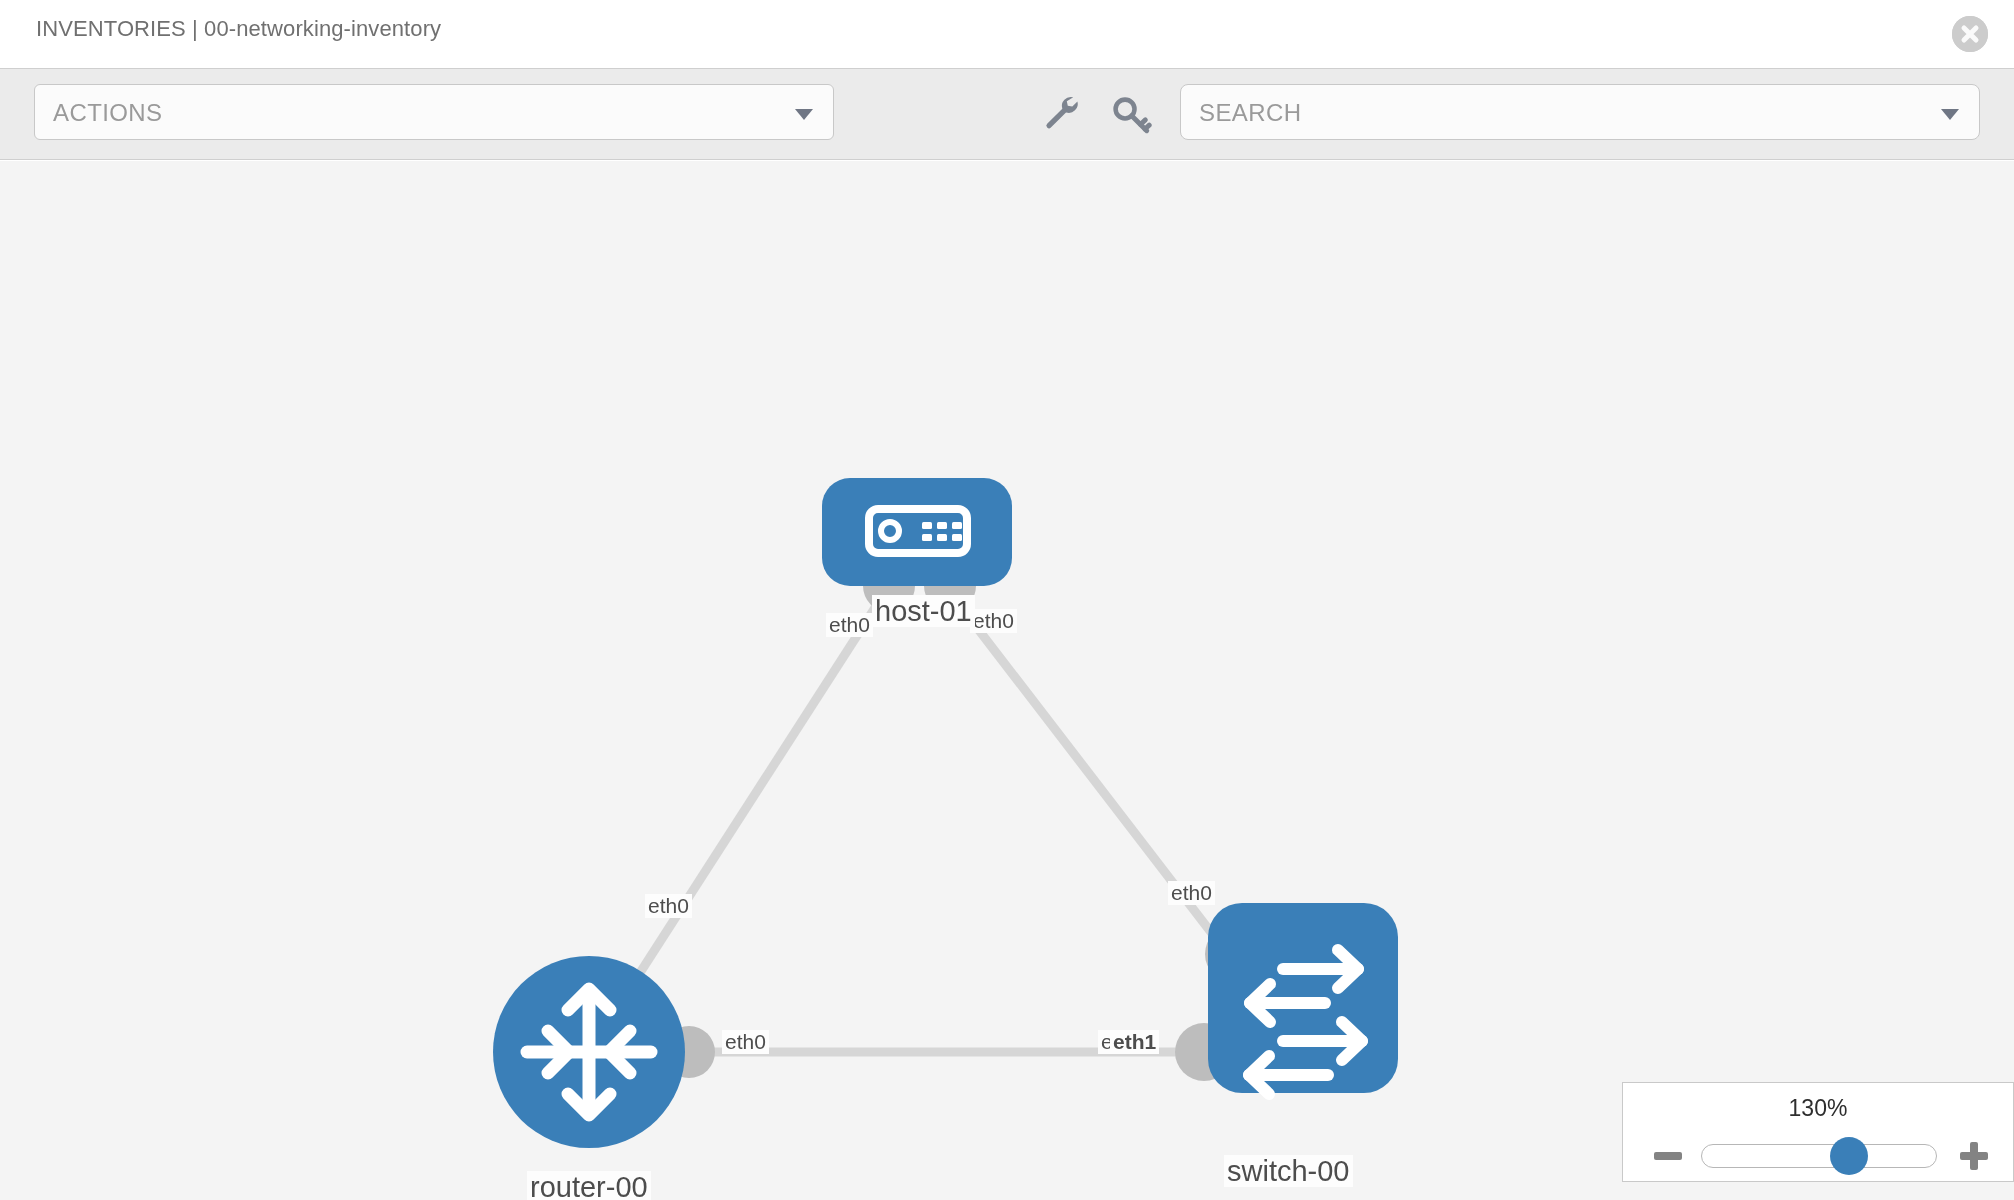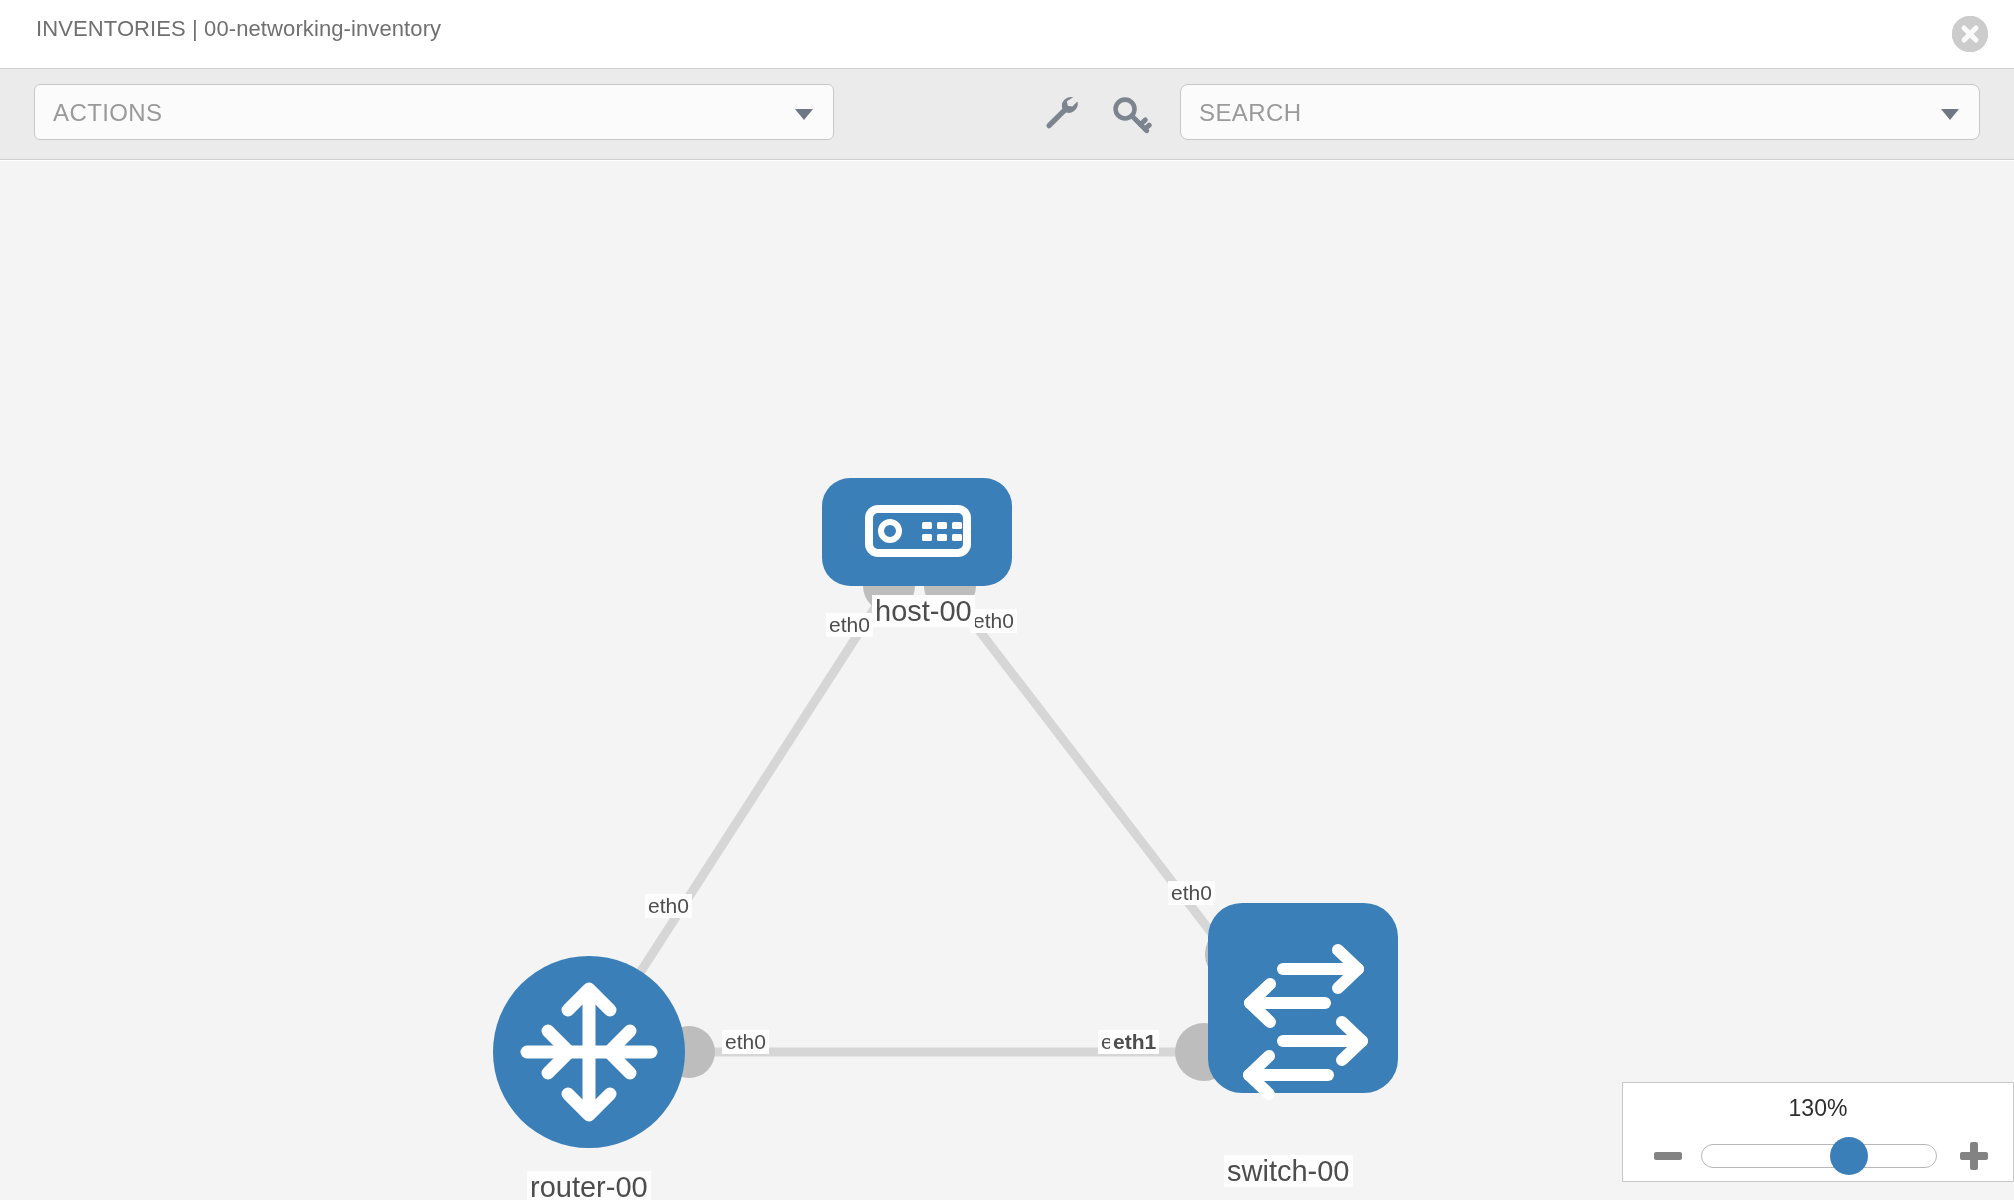--- a/index.html
+++ b/index.html
@@ -242,21 +242,21 @@
     </svg>
 
     <div class="nlabel iface" style="left:826px; top:452px;">eth0</div>
     <div class="nlabel iface" style="left:970px; top:448px;">eth0</div>
     <div class="nlabel iface" style="left:645px; top:733px;">eth0</div>
     <div class="nlabel iface" style="left:1168px; top:720px;">eth0</div>
     <div class="nlabel iface" style="left:722px; top:869px;">eth0</div>
     <div class="nlabel iface" style="left:1098px; top:869px;">eth0</div>
     <div class="nlabel iface" style="left:1110px; top:869px;font-weight:bold;">eth1</div>
 
-    <div class="nlabel big" style="left:872px; top:434px;">host-00</div>
+    <div class="nlabel big" style="left:872px; top:434px;">host-01</div>
     <div class="nlabel big" style="left:527px; top:994px;margin-top:16px;">router-00</div>
     <div class="nlabel big" style="left:1192px; top:994px;margin-left:32px;">switch-00</div>
   </div>
 
   <div class="zoom-panel">
     <div class="zoom-value">130%</div>
     <div class="zoom-row">
       <div class="zoom-minus">
         <svg width="34" height="34" viewBox="0 0 34 34">
           <rect x="3" y="13" width="28" height="8" rx="2" fill="#838383"></rect>

